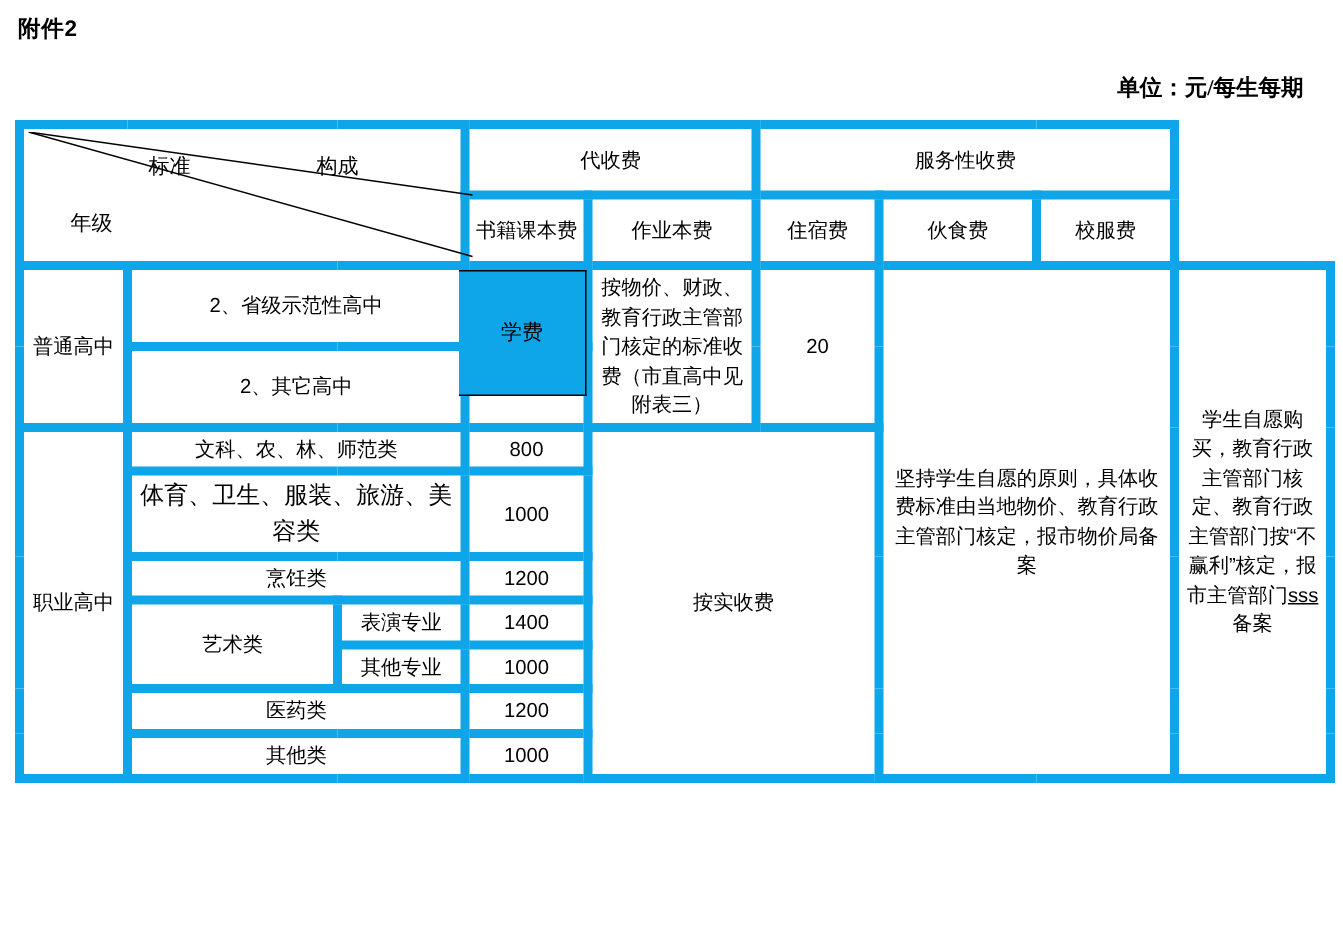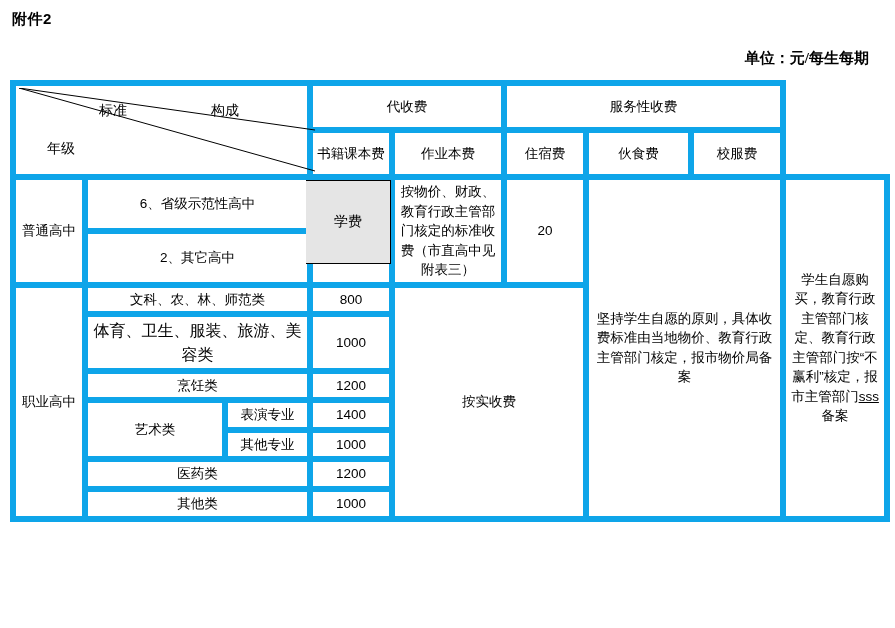--- a/index.html
+++ b/index.html
@@ -160,21 +160,21 @@
     <tr>
       <td class="hdr">书籍课本费</td>
       <td class="hdr">作业本费</td>
       <td class="hdr">住宿费</td>
       <td class="hdr">伙食费</td>
       <td class="hdr">校服费</td>
     </tr>
 
     <tr>
       <td rowspan="2" class="left-label">普通高中</td>
-      <td colspan="2" class="vcell">6、省级示范性高中</td>
+      <td colspan="2" class="vcell">2、省级示范性高中</td>
       <td>1000</td>
       <td rowspan="2" class="wrap-cell">按物价、财政、教育行政主管部门核定的标准收费（市直高中见附表三）</td>
       <td rowspan="2">20</td>
       <td colspan="2" rowspan="9" class="wrap-cell">坚持学生自愿的原则，具体收费标准由当地物价、教育行政主管部门核定，报市物价局备案</td>
       <td rowspan="9" class="wrap-cell"><span>学生自愿购买，教育行政主管部门核定、教育行政主管部门按“不赢利”核定，报市主管部门</span><span class="uline">sss</span><span>备案</span></td>
     </tr>
 
     <tr>
       <td colspan="2" class="vcell">2、其它高中</td>
       <td>800</td>
@@ -213,16 +213,16 @@
       <td>1200</td>
     </tr>
 
     <tr>
       <td colspan="2" class="vcell">其他类</td>
       <td>1000</td>
     </tr>
   </tbody>
     </table>
 
-  <div style="position:absolute; left:306px; top:180px; width:85px; height:84px; border:1px solid #000; border-left:none; box-sizing:border-box; display:flex; align-items:center; justify-content:center; background:#e5e5e5; font-family:'Liberation Sans',sans-serif; font-size:14px;">学费</div>
+  <div style="position:absolute; left:306px; top:180px; width:85px; height:84px; border:1px solid #000; border-left:none; box-sizing:border-box; display:flex; align-items:center; justify-content:center; background:#0ea5e9; font-family:'Liberation Sans',sans-serif; font-size:14px;">学费</div>
 
 
 </div>
 
 </body></html>

